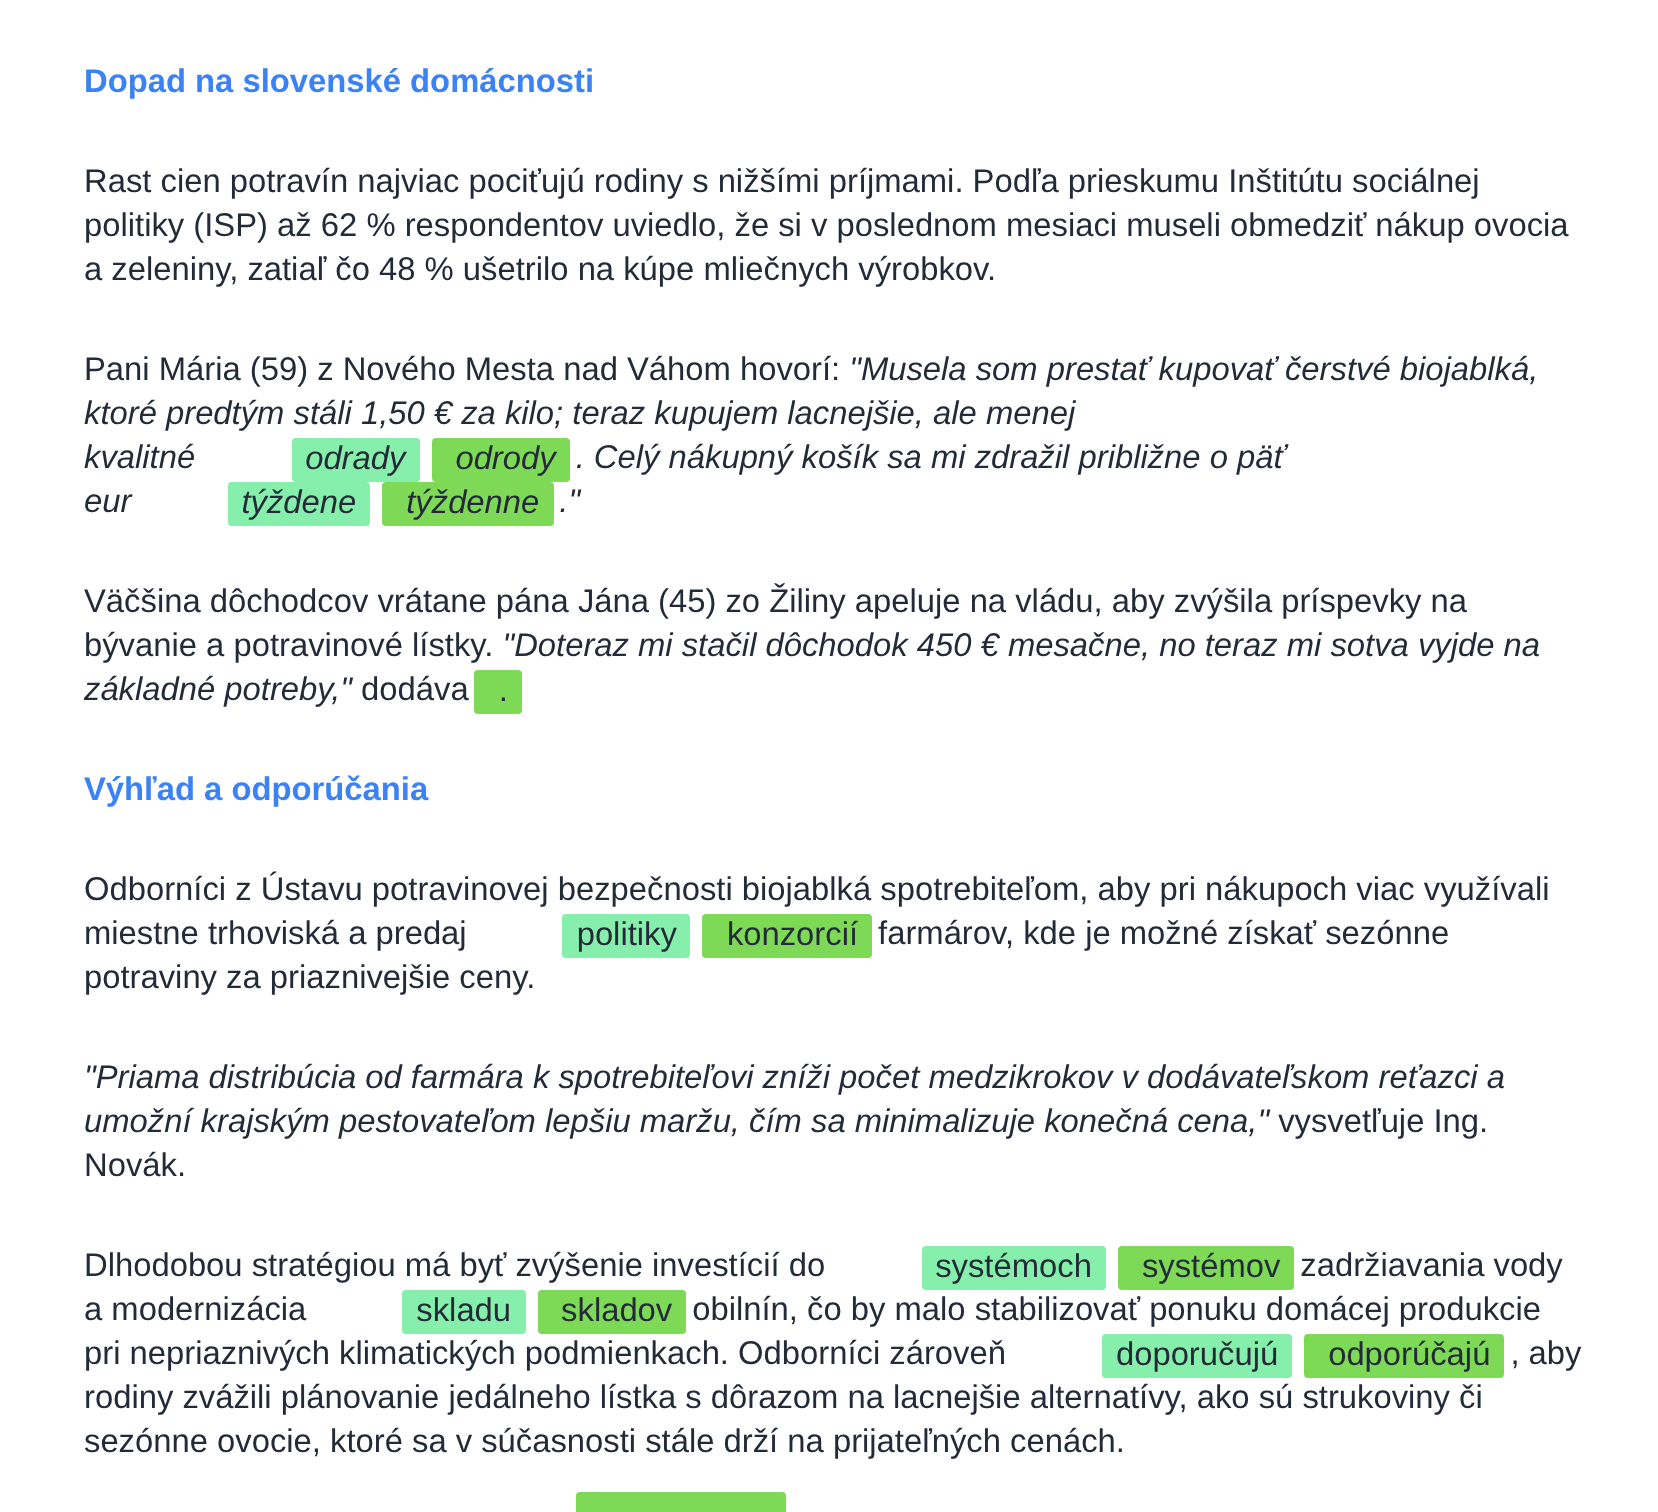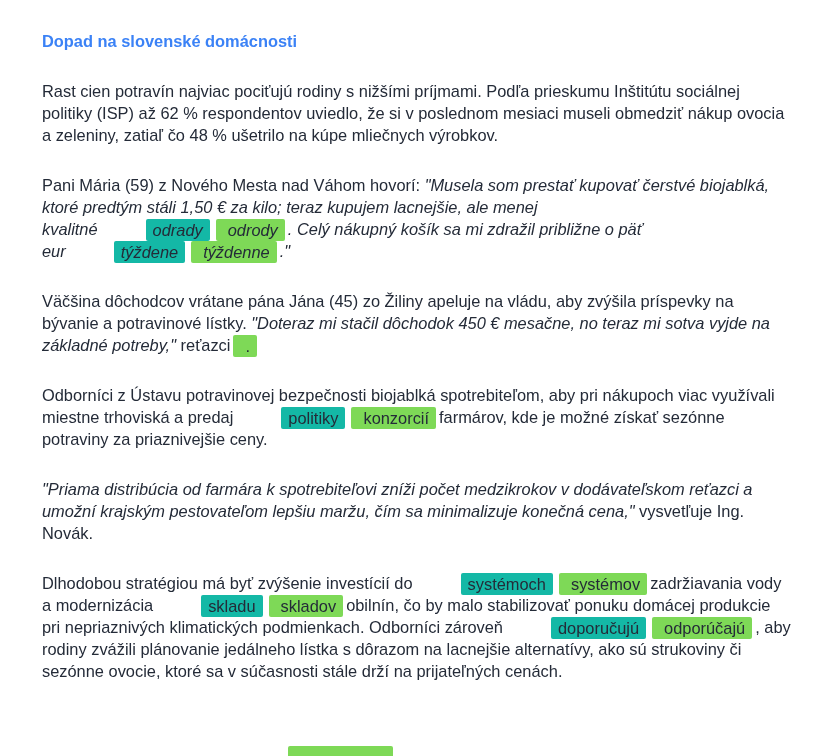--- a/index.html
+++ b/index.html
@@ -28,37 +28,38 @@
   .paragraph {
     margin: 0 0 28px 0;
   }
   .italic { font-style: italic; }
   .mark {
     padding: 1.5px 7px 3px 7px;
     margin: 0 3px;
     border-radius: 2px;
     white-space: nowrap;
   }
-  .mark-red   { background: #14b8a6; margin-left: 48px; }
+  .mark-red   { background: #86efac; margin-left: 48px; }
   .mark-green { background: #7ed957; padding-left: 12px; }
   .cutoff-mark {
     position: absolute;
     left: 288px;
     bottom: 0;
     width: 93px;
     height: 10px;
     border-radius: 2px 2px 0 0;
   }
 </style>
 </head>
 <body>
 
 <main class="article">
     <h2 class="heading"><span>Dopad na slovenské domácnosti</span></h2>
     <p class="paragraph"><span>Rast cien potravín najviac pociťujú rodiny s nižšími príjmami. Podľa prieskumu Inštitútu sociálnej politiky (ISP) až 62 % respondentov uviedlo, že si v poslednom mesiaci museli obmedziť nákup ovocia a zeleniny, zatiaľ čo 48 % ušetrilo na kúpe mliečnych výrobkov.</span></p>
     <p class="paragraph"><span>Pani Mária (59) z Nového Mesta nad Váhom hovorí: </span><span class="italic">"Musela som prestať kupovať čerstvé biojablká, ktoré predtým stáli 1,50 € za kilo; teraz kupujem lacnejšie, ale menej kvalitné</span><span class="italic mark mark-red">odrady</span><span class="italic mark mark-green">odrody</span><span class="italic">. Celý nákupný košík sa mi zdražil približne o päť eur</span><span class="italic mark mark-red">týždene</span><span class="italic mark mark-green">týždenne</span><span class="italic">."</span></p>
-    <p class="paragraph"><span>Väčšina dôchodcov vrátane pána Jána (45) zo Žiliny apeluje na vládu, aby zvýšila príspevky na bývanie a potravinové lístky. </span><span class="italic">"Doteraz mi stačil dôchodok 450 € mesačne, no teraz mi sotva vyjde na základné potreby,"</span><span> reťazci</span><span class="mark mark-green">.</span></p>
+    <p class="paragraph"><span>Väčšina dôchodcov vrátane pána Jána (45) zo Žiliny apeluje na vládu, aby zvýšila príspevky na bývanie a potravinové lístky. </span><span class="italic">"Doteraz mi stačil dôchodok 450 € mesačne, no teraz mi sotva vyjde na základné potreby,"</span><span> dodáva</span><span class="mark mark-green">.</span></p>
+    <h2 class="heading"><span>Výhľad a odporúčania</span></h2>
     <p class="paragraph"><span>Odborníci z Ústavu potravinovej bezpečnosti biojablká spotrebiteľom, aby pri nákupoch viac využívali miestne trhoviská a predaj</span><span class="mark mark-red">politiky</span><span class="mark mark-green">konzorcií</span><span>farmárov, kde je možné získať sezónne potraviny za priaznivejšie ceny.</span></p>
     <p class="paragraph"><span class="italic">"Priama distribúcia od farmára k spotrebiteľovi zníži počet medzikrokov v dodávateľskom reťazci a umožní krajským pestovateľom lepšiu maržu, čím sa minimalizuje konečná cena,"</span><span> vysvetľuje Ing. Novák.</span></p>
     <p class="paragraph"><span>Dlhodobou stratégiou má byť zvýšenie investícií do</span><span class="mark mark-red">systémoch</span><span class="mark mark-green">systémov</span><span>zadržiavania vody a modernizácia</span><span class="mark mark-red">skladu</span><span class="mark mark-green">skladov</span><span>obilnín, čo by malo stabilizovať ponuku domácej produkcie pri nepriaznivých klimatických podmienkach. Odborníci zároveň</span><span class="mark mark-red">doporučujú</span><span class="mark mark-green">odporúčajú</span><span>, aby rodiny zvážili plánovanie jedálneho lístka s dôrazom na lacnejšie alternatívy, ako sú strukoviny či sezónne ovocie, ktoré sa v súčasnosti stále drží na prijateľných cenách.</span></p>
   </main>
 
 <div class="cutoff-mark mark-green"></div>
 
 </body></html>

